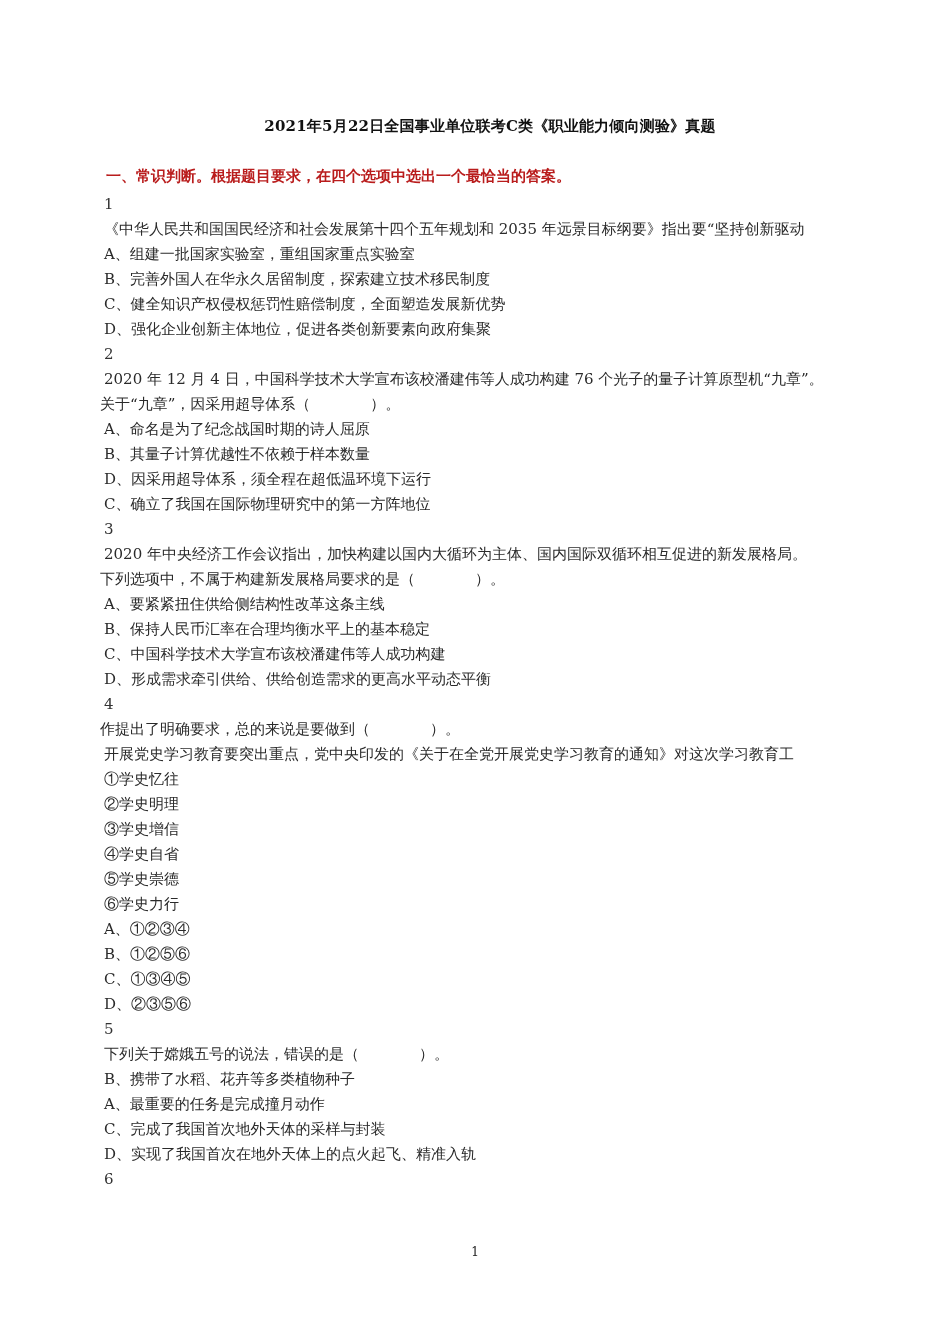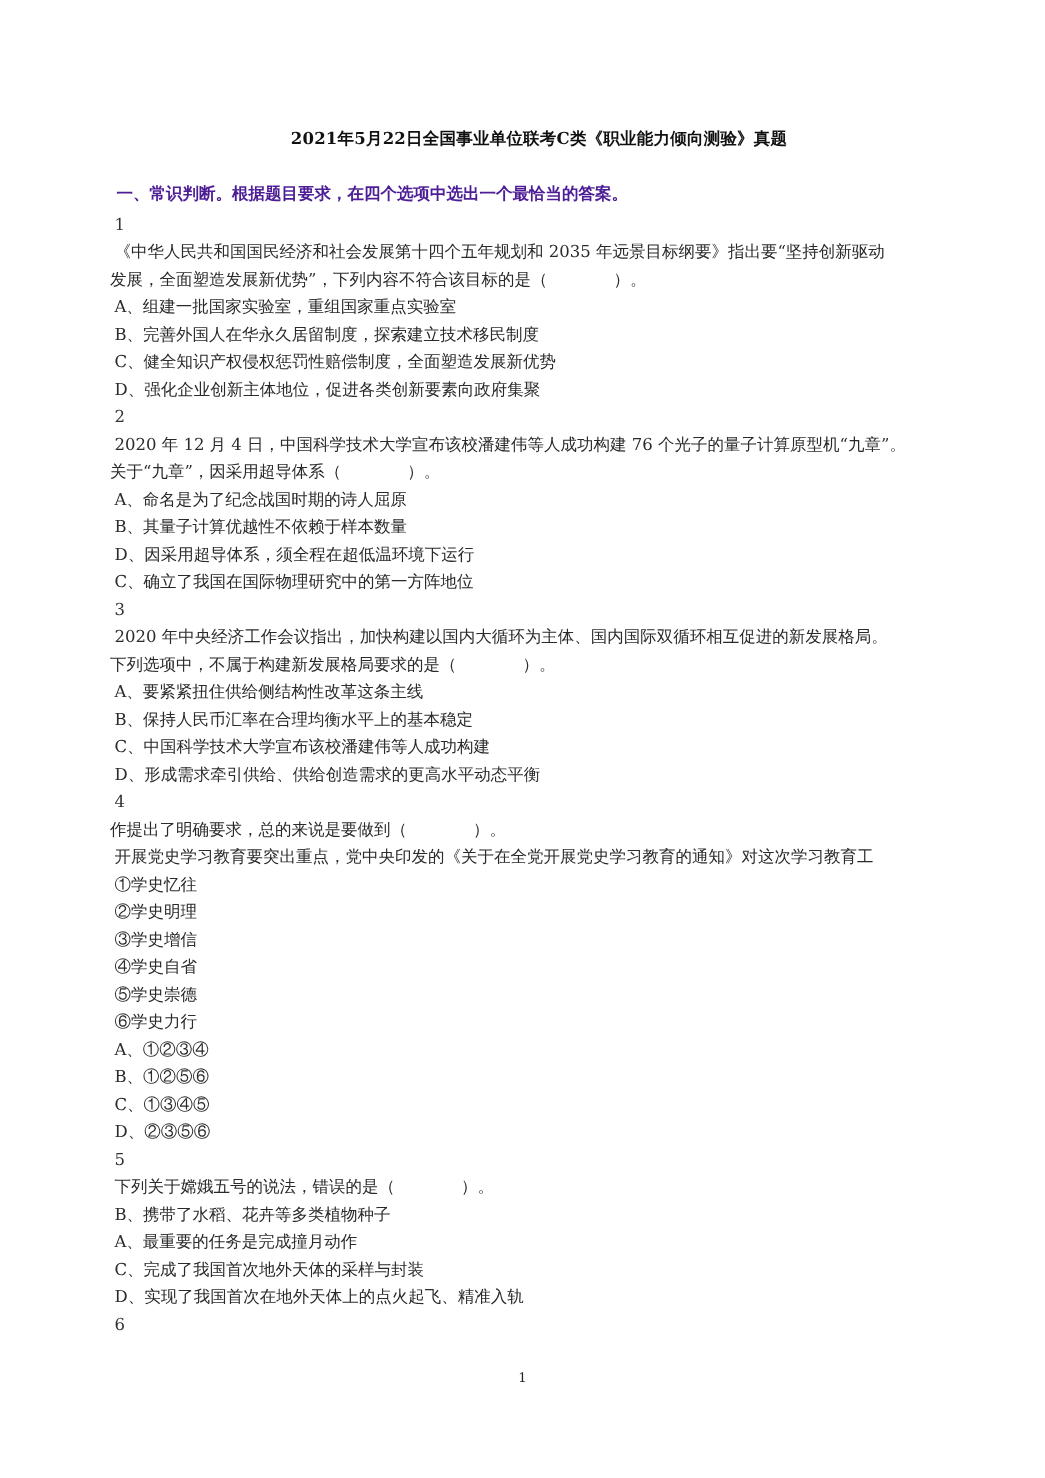--- a/index.html
+++ b/index.html
@@ -8,21 +8,21 @@
       font-family: "DejaVu Serif", "Liberation Serif", serif;
       color: #222222;
     }
     .page { position: absolute; left: 0; top: 0; width: 818px; height: 1344px; background: #fff; }
     .title {
       position: absolute; top: 117px; left: 0; width: 980px; text-align: center;
       font-size: 15px; font-weight: bold; letter-spacing: 0.2px; color: #111;
     }
     .section-heading {
       position: absolute; top: 167px; left: 106px;
-      font-size: 15px; font-weight: bold; color: #4c1d95;
+      font-size: 15px; font-weight: bold; color: #b91c1c;
     }
     .content { position: absolute; top: 192px; left: 104px; width: 776px; }
     .line {
       font-size: 15px; line-height: 25px; height: 25px; white-space: nowrap; overflow: visible;
       color: #2a2a2a;
     }
     .qnum { color: #333; }
     .stem-first { text-indent: 0; }
     .stem-cont { margin-left: -4px; }
     .option { }
@@ -38,21 +38,20 @@
 
   <div class="title">2021年5月22日全国事业单位联考C类《职业能力倾向测验》真题</div>
 
   <div class="section-heading">一、常识判断。根据题目要求，在四个选项中选出一个最恰当的答案。</div>
 
   <div class="content">
 
     <div>
       <div class="line qnum">1</div>
       <div class="line stem-first">《中华人民共和国国民经济和社会发展第十四个五年规划和 2035 年远景目标纲要》指出要“坚持创新驱动</div>
-      <div class="line stem-cont">发展，全面塑造发展新优势”，下列内容不符合该目标的是（　　　　）。</div>
       <div class="line option">A、组建一批国家实验室，重组国家重点实验室</div>
       <div class="line option">B、完善外国人在华永久居留制度，探索建立技术移民制度</div>
       <div class="line option">C、健全知识产权侵权惩罚性赔偿制度，全面塑造发展新优势</div>
       <div class="line option">D、强化企业创新主体地位，促进各类创新要素向政府集聚</div>
     </div>
 
     <div>
       <div class="line qnum">2</div>
       <div class="line stem-first">2020 年 12 月 4 日，中国科学技术大学宣布该校潘建伟等人成功构建 76 个光子的量子计算原型机“九章”。</div>
       <div class="line stem-cont">关于“九章”，因采用超导体系（　　　　）。</div>

